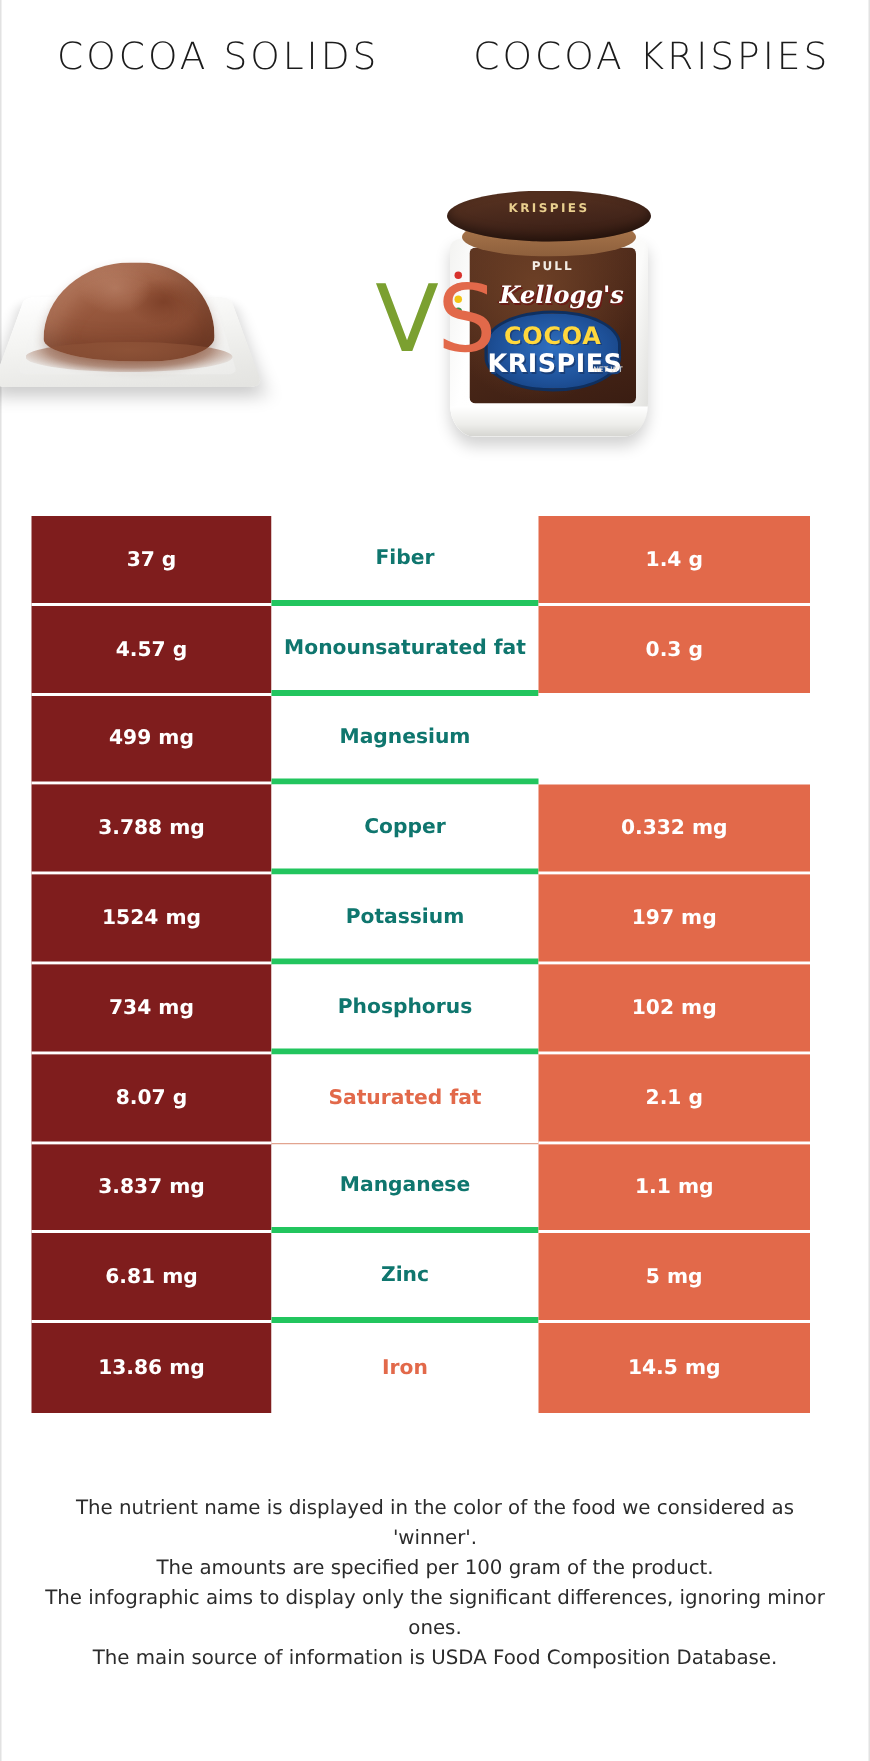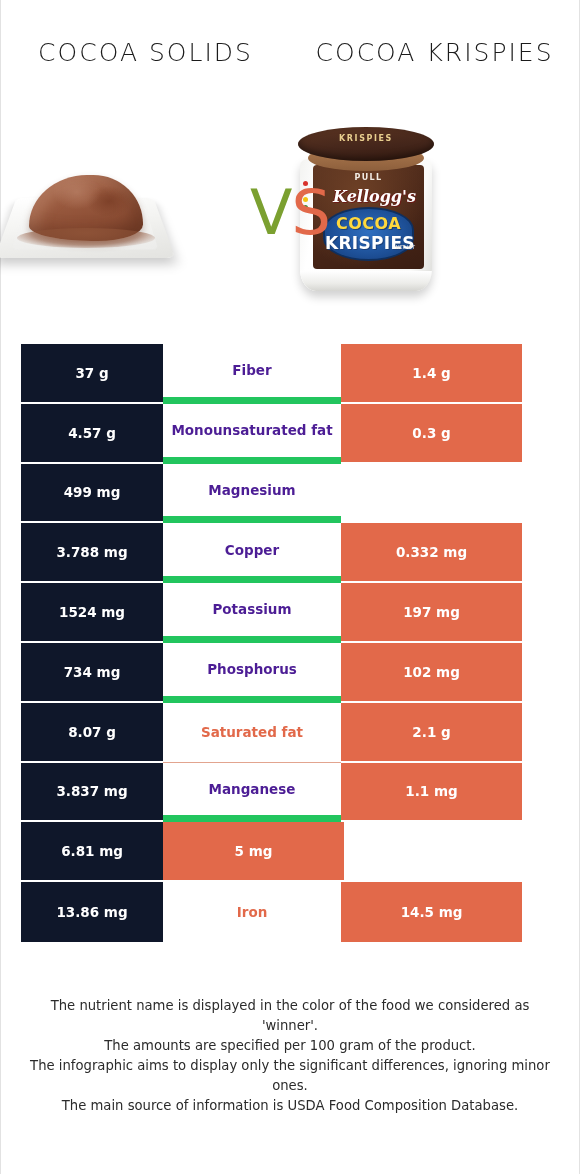--- a/index.html
+++ b/index.html
@@ -19,21 +19,21 @@
     height: 1174px;
     background: #ffffff;
     border-left: 1px solid #e2e2e2;
     border-right: 1px solid #e2e2e2;
   }
 
   
   .headings {
     display: flex;
     width: 100%;
-    padding-top: 37px;
+    padding-top: 22px;
     height: 104px;
   }
   .heading-col {
     flex: 1 1 0;
     text-align: center;
     padding: 0 6px;
   }
   .heading-col h1 {
     font-family: "DejaVu Sans", sans-serif;
     font-weight: 300;
@@ -291,22 +291,22 @@
   .cell {
     display: flex;
     align-items: center;
     justify-content: center;
     font-family: "DejaVu Sans", sans-serif;
     font-size: 13.5px;
     text-align: center;
     line-height: 1.2;
   }
   .cell-left {
-    width: 142px;
-    background: #0f172a;
+    width: 160px;
+    background: #7f1d1d;
     color: #ffffff;
     font-weight: bold;
     border-bottom: 2px solid #ffffff;
   }
   .cell-mid {
     width: 178px;
     background: #ffffff;
     font-weight: bold;
     font-size: 13.5px;
     padding: 0 5px;
@@ -314,21 +314,21 @@
   .cell-right {
     width: 181px;
     background: #e2694a;
     color: #ffffff;
     font-weight: bold;
     border-bottom: 2px solid #ffffff;
   }
   .row:last-child .cell-left,
   .row:last-child .cell-right { border-bottom: none; }
 
-  .win-green .cell-mid { color: #4c1d95; border-bottom: 7px solid #22c55e; }
+  .win-green .cell-mid { color: #0f766e; border-bottom: 4px solid #22c55e; }
   .win-orange .cell-mid { color: #e2694a; border-bottom: 1px solid #e2a48f; }
   .row:last-child .cell-mid { border-bottom: none; }
 
   
   .notes {
     position: absolute;
     left: 0;
     right: 0;
     top: 996px;
     text-align: center;
@@ -430,20 +430,21 @@
         <div class="cell cell-mid">Saturated fat</div>
         <div class="cell cell-right">2.1 g</div>
       </div>
       <div class="row win-green">
         <div class="cell cell-left">3.837 mg</div>
         <div class="cell cell-mid">Manganese</div>
         <div class="cell cell-right">1.1 mg</div>
       </div>
       <div class="row win-green">
         <div class="cell cell-left">6.81 mg</div>
+        <div class="cell cell-mid">Zinc</div>
         <div class="cell cell-right">5 mg</div>
       </div>
       <div class="row win-orange">
         <div class="cell cell-left">13.86 mg</div>
         <div class="cell cell-mid">Iron</div>
         <div class="cell cell-right">14.5 mg</div>
       </div>
     </div>
 
   <div class="notes" id="notes-body">

